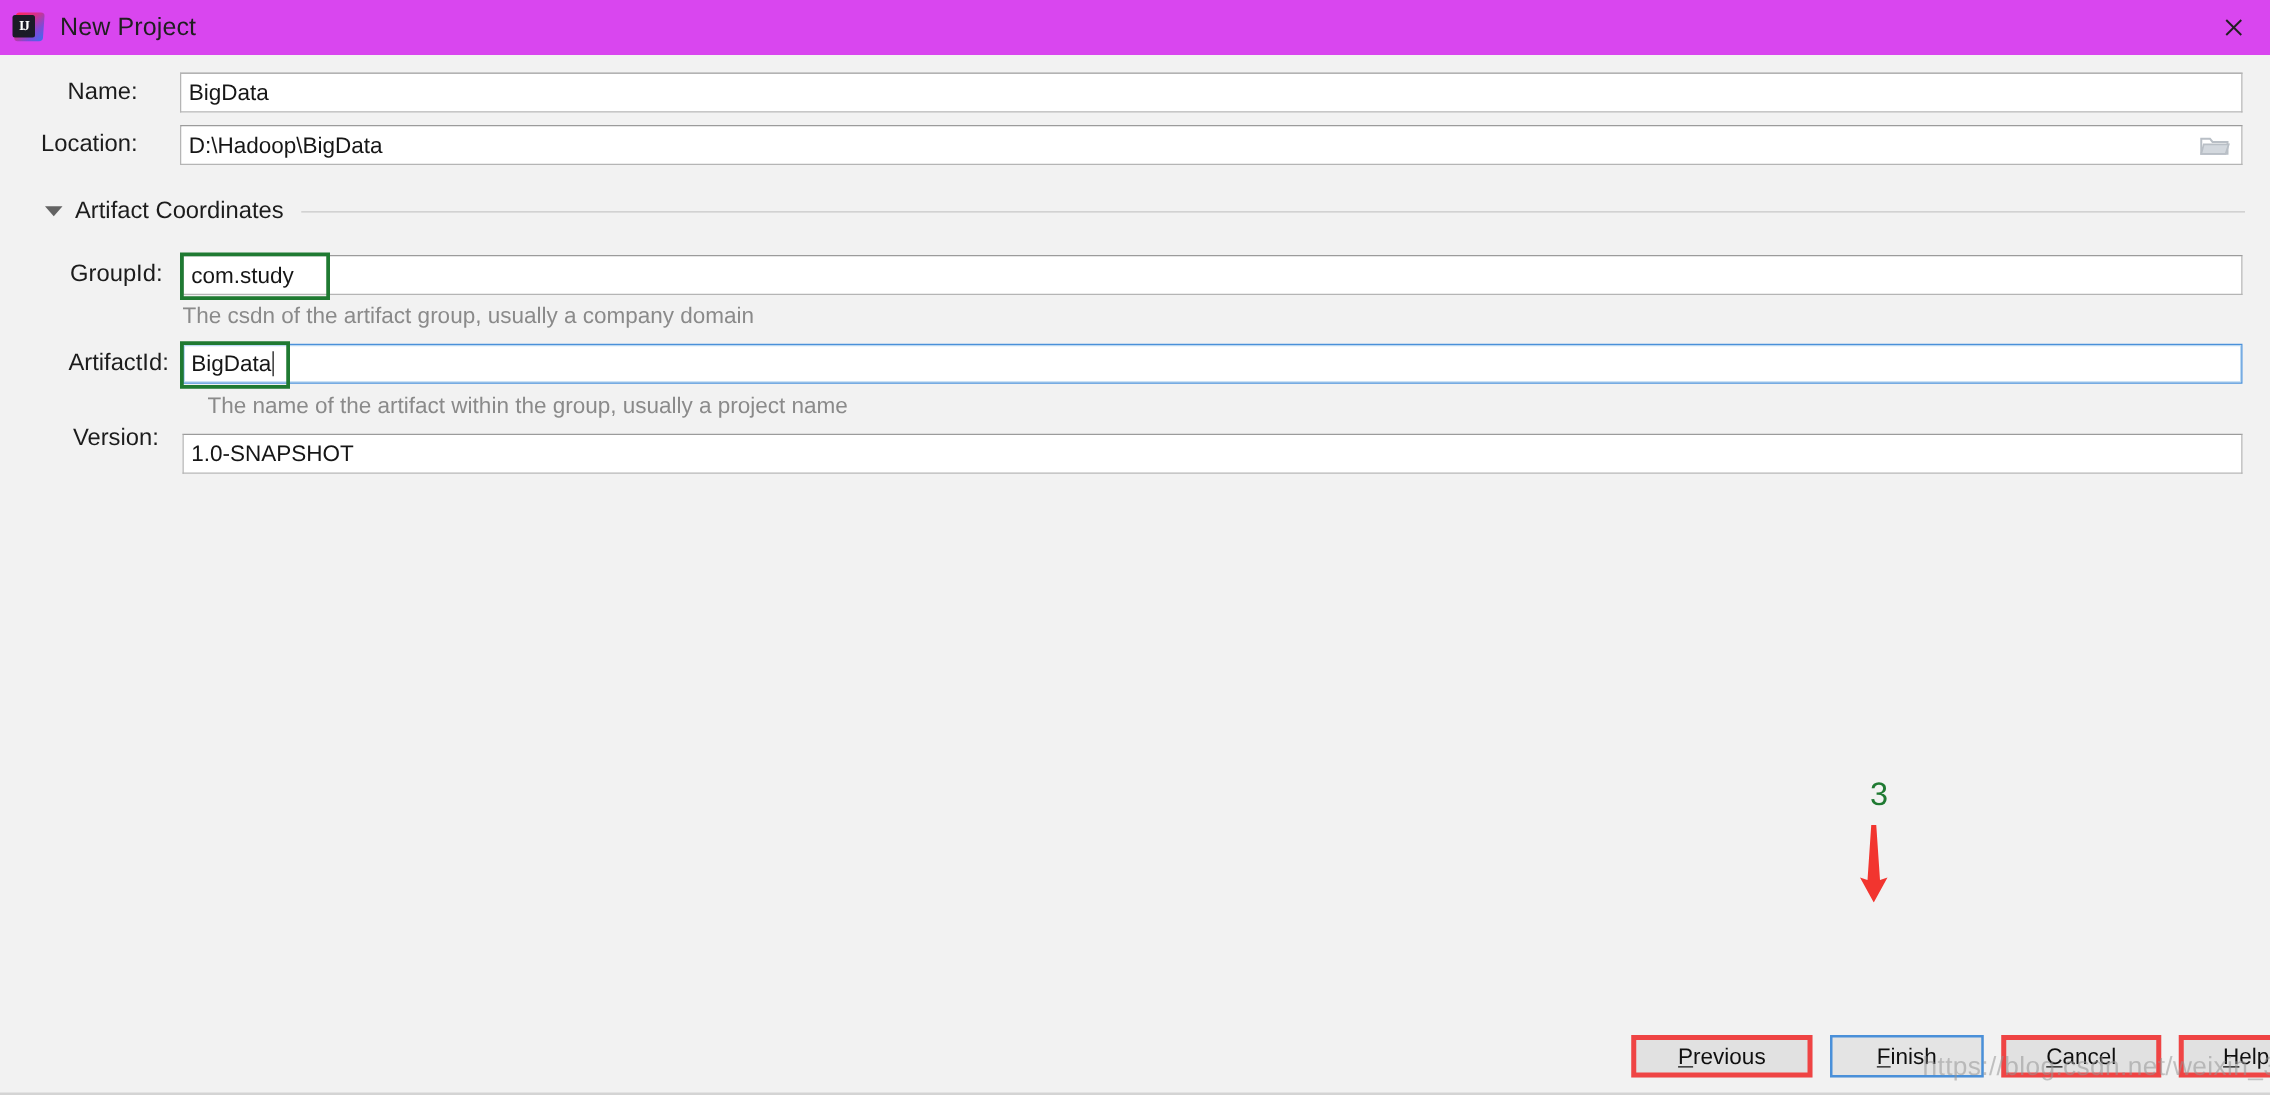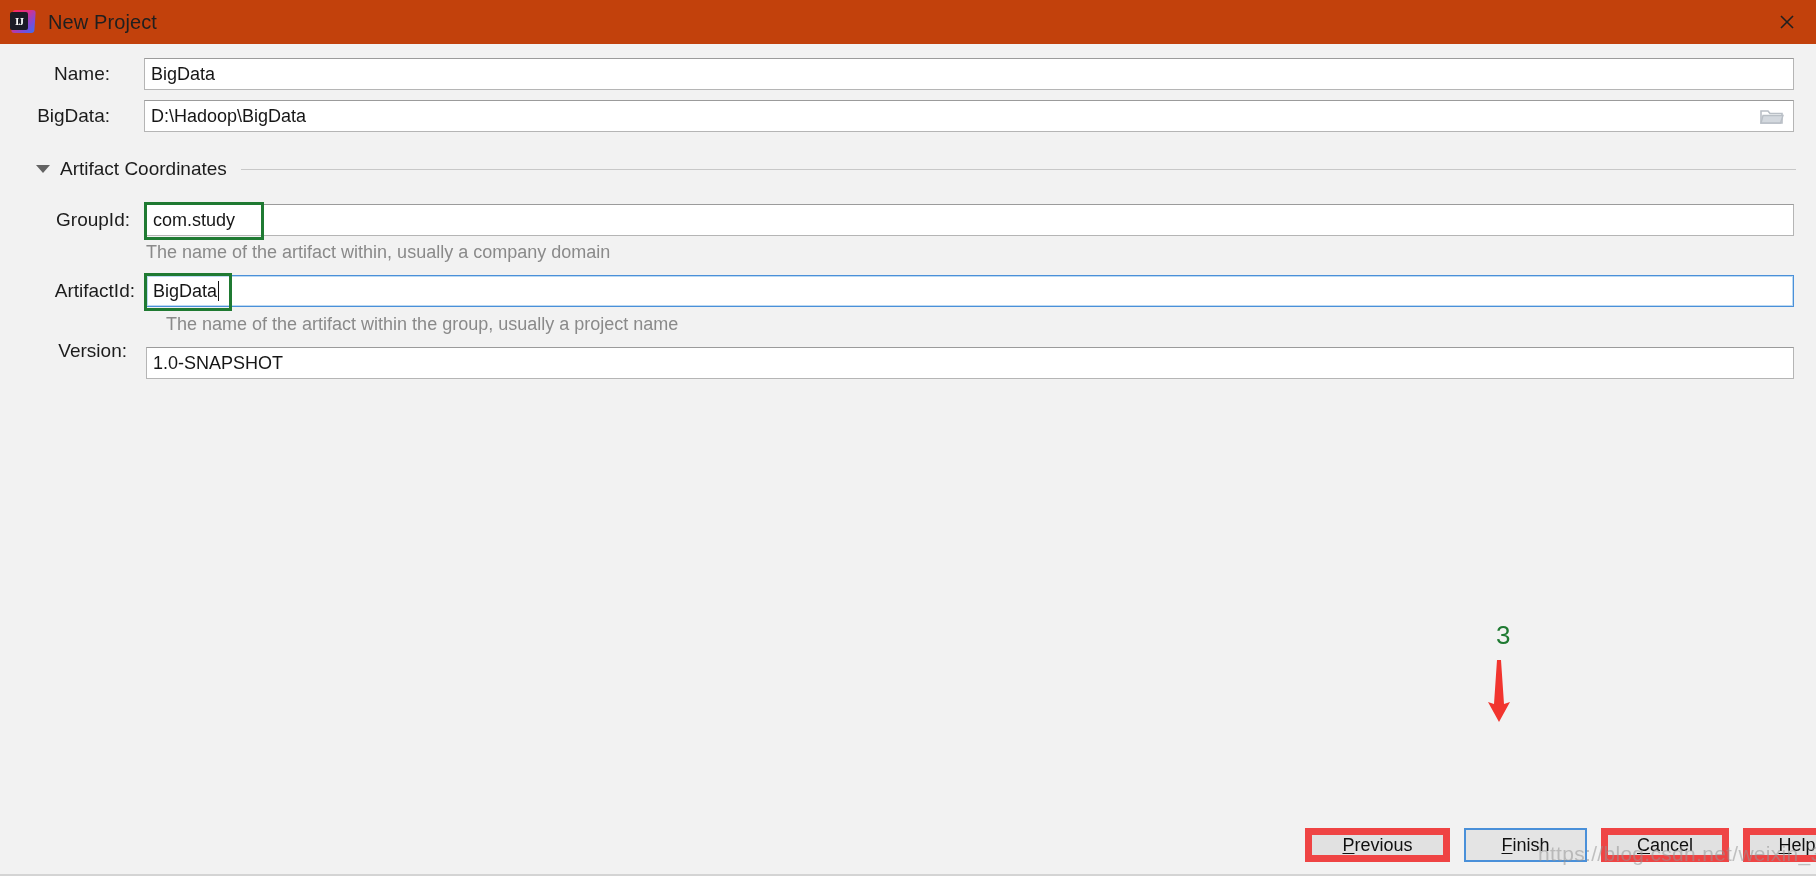--- a/index.html
+++ b/index.html
@@ -12,21 +12,21 @@
     color: #1a1a1a;
     overflow: hidden;
     position: relative;
   }
 
   
   .titlebar {
     position: absolute;
     left: 0; top: 0;
     width: 1816px; height: 44px;
-    background: #c2410c;
+    background: #d946ef;
     display: flex;
     align-items: center;
   }
   .logo {
     margin-left: 10px;
     width: 26px; height: 26px;
     position: relative;
     flex: none;
   }
   .logo .lg-bg {
@@ -188,21 +188,21 @@
     left: 0;
     top: 828px;
     width: 1816px;
     height: 48px;
   }
   .btn {
     position: absolute;
     top: 0;
     height: 34px;
     background: #e1e1e1;
-    border: 7px solid #ef4444;
+    border: 4px solid #ef4444;
     font-size: 18px;
     color: #101010;
     display: flex;
     align-items: center;
     justify-content: center;
     cursor: default;
     white-space: nowrap;
   }
   .btn.focused {
     border: 2px solid #4a90d9;
@@ -245,21 +245,21 @@
   </div>
 </div>
 
 <div class="form">
 
   <div class="lbl" style="left:0px; width:110px; top:19px;">Name:</div>
   <div class="field" style="left:144px; top:14px; width:1650px;">
     <span class="val">BigData</span>
   </div>
 
-  <div class="lbl" style="left:0px; width:110px; top:61px;">BigData:</div>
+  <div class="lbl" style="left:0px; width:110px; top:61px;">Location:</div>
   <div class="field" style="left:144px; top:56px; width:1650px;">
     <span class="val">D:\Hadoop\BigData</span>
     <span class="browse-icon">
       <svg width="26" height="20" viewBox="0 0 26 20">
         <path d="M2,5 L9,5 L11,7.5 L23,7.5 L23,17 L2,17 Z" fill="#ffffff" stroke="#b9bfc6" stroke-width="1.6"></path>
         <path d="M4,9.5 L24,9.5 L21.5,17 L2,17 Z" fill="#d3d8de" stroke="#b9bfc6" stroke-width="1.4"></path>
       </svg>
     </span>
   </div>
 
@@ -267,21 +267,21 @@
     <span class="tri"></span>
     <span class="section-title">Artifact Coordinates</span>
     <span class="section-line"></span>
   </div>
 
   <div class="lbl" style="left:0px; width:130px; top:165px;">GroupId:</div>
   <div class="field" style="left:146px; top:160px; width:1648px;">
     <span class="val">com.study</span>
   </div>
   <div class="annot-box" style="left:144px; top:158px; width:120px; height:38px;"></div>
-  <div class="hint" style="left:146px; top:198px;">The name of the artifact within, usually a company domain</div>
+  <div class="hint" style="left:146px; top:198px;">The csdn of the artifact group, usually a company domain</div>
 
   <div class="lbl" style="left:0px; width:135px; top:236px;">ArtifactId:</div>
   <div class="field focused" style="left:146px; top:231px; width:1648px;">
     <span class="val">BigData</span>
       <span class="caret"></span>
   </div>
   <div class="annot-box" style="left:144px; top:229px; width:88px; height:38px;"></div>
   <div class="hint" style="left:146px; top:270px;margin-left:20px;">The name of the artifact within the group, usually a project name</div>
 
   <div class="lbl" style="left:0px; width:127px; top:296px;">Version:</div>

